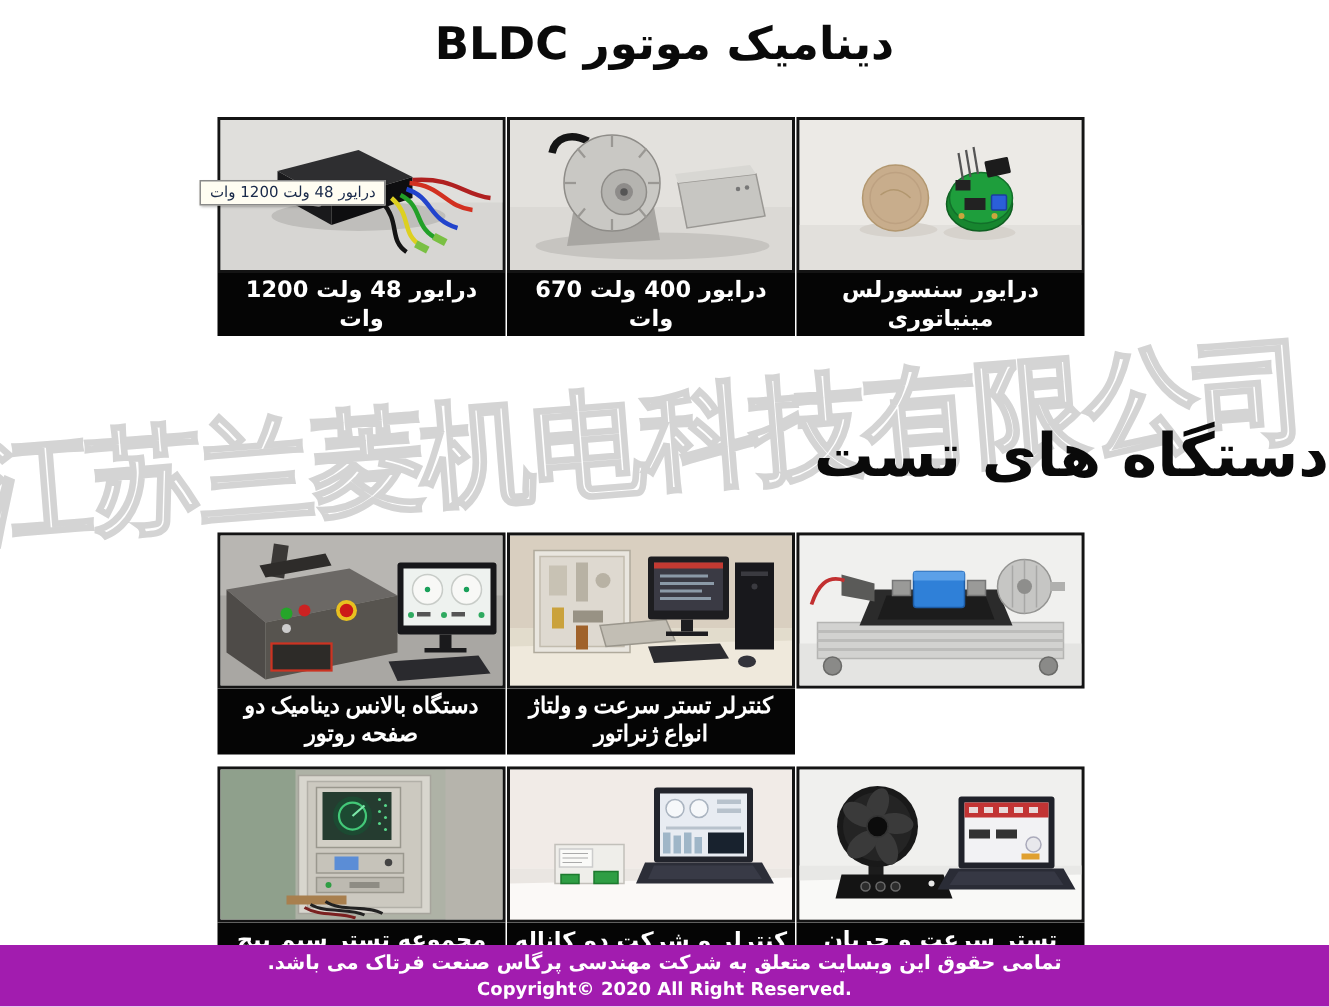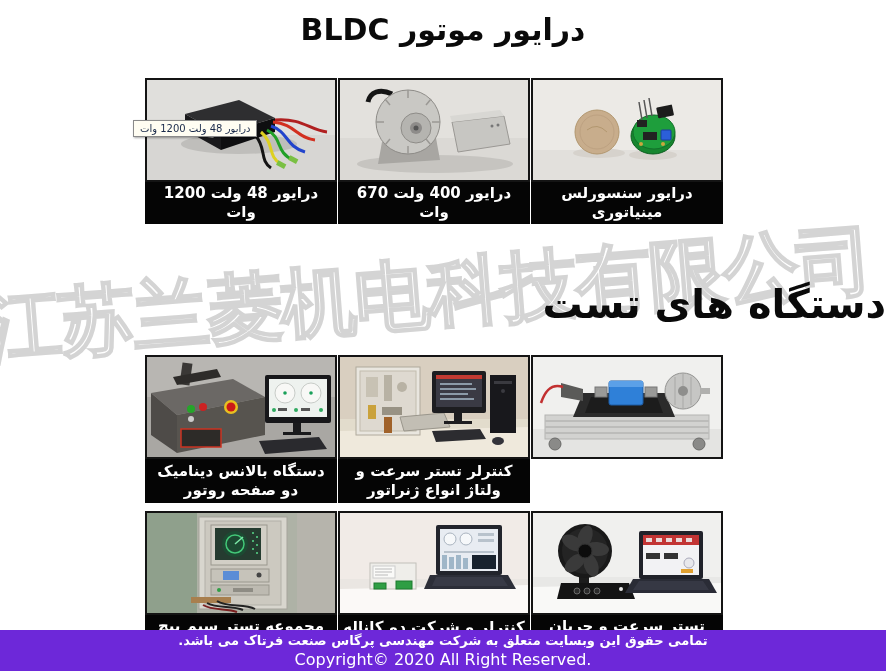--- a/index.html
+++ b/index.html
@@ -30,51 +30,51 @@
     position:relative;height:100px;border:2px solid #141414;
     background:#dcdcda;
   }
   .imgbox svg{display:block;width:100%;height:100%;}
   .cap{
     background:#050505;color:#ffffff;direction:rtl;
     font-size:15px;font-weight:700;line-height:19px;text-align:center;
     display:flex;align-items:center;justify-content:center;
     padding:2px 3px;min-height:21px;
   }
-  .cap2{min-height:40px;}
+  .cap2{min-height:40px;font-family:Liberation Serif, serif;}
   .tooltip{
     position:absolute;left:-14px;top:40px;z-index:6;
     background:#fffdf2;border:1px solid #8a8a8a;
     box-shadow:1px 1px 2px rgba(0,0,0,.35);
     font-size:10px;color:#1a2a4a;direction:rtl;
     padding:2px 6px;white-space:nowrap;
   }
   .watermark{
     position:absolute;left:-16px;top:242px;width:940px;z-index:2;
     transform:rotate(-4.5deg);
     font-size:76px;font-weight:700;white-space:nowrap;letter-spacing:-2px;
     color:transparent;-webkit-text-stroke:2px #d4d4d4;
     pointer-events:none;
   }
   @supports not (-webkit-text-stroke: 1px #000){
     .watermark{color:#e4e4e4;}
   }
   .footer{
     position:absolute;left:0;bottom:0;width:886px;height:41px;
-    background:#6d28d9;color:#ffffff;z-index:4;
+    background:#a21caf;color:#ffffff;z-index:4;
     display:flex;flex-direction:column;align-items:center;justify-content:center;
     gap:2px;
   }
   .footer .fa{font-size:13px;font-weight:700;direction:rtl;}
-  .footer .en{font-size:16px;font-weight:400;}
+  .footer .en{font-size:12px;font-weight:700;}
 </style>
 </head>
 <body>
 
-<h1 class="h1">درایور موتور BLDC</h1>
+<h1 class="h1">دینامیک موتور BLDC</h1>
 
 <div class="grid grid1">
 
   <div class="card">
     <div class="imgbox">
       <svg viewBox="0 0 188 100" preserveAspectRatio="none">
         <rect width="188" height="100" fill="#d7d6d3"></rect>
         <rect width="188" height="55" fill="#e0dfdc"></rect>
         <ellipse cx="92" cy="64" rx="58" ry="10" fill="#bfbebb"></ellipse>
         <polygon points="38,34 92,20 128,38 74,54" fill="#2e2e30"></polygon>

